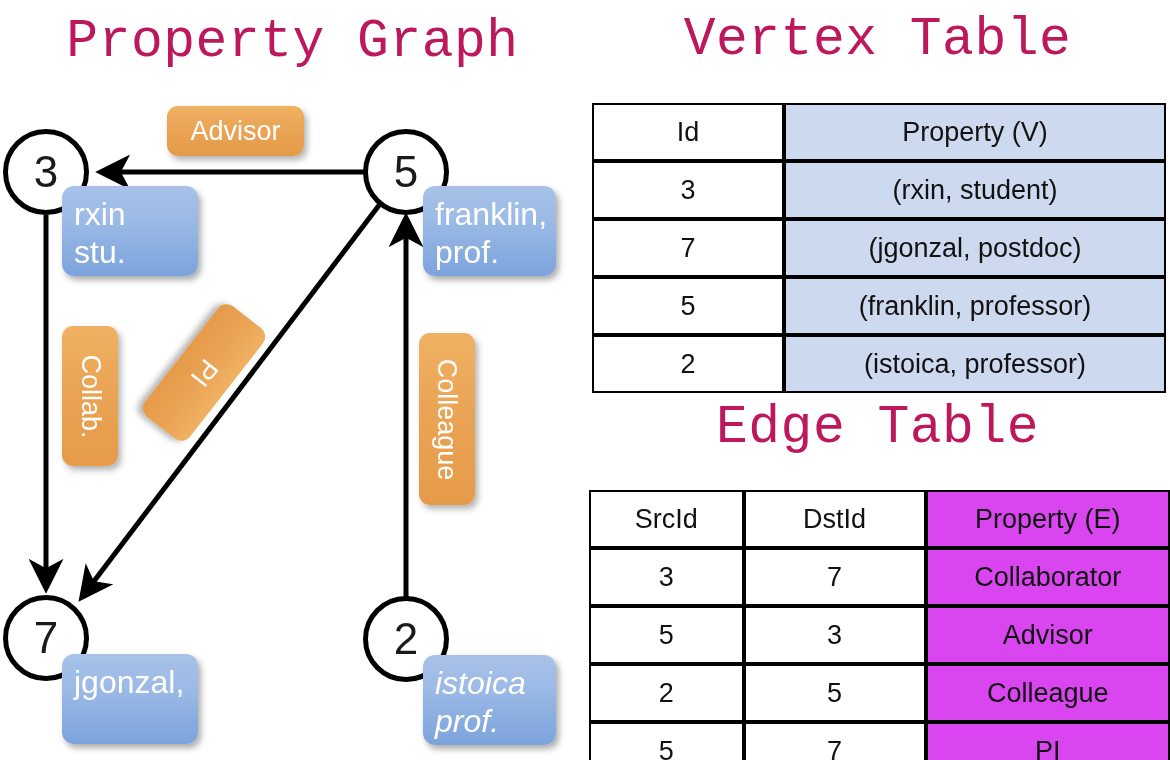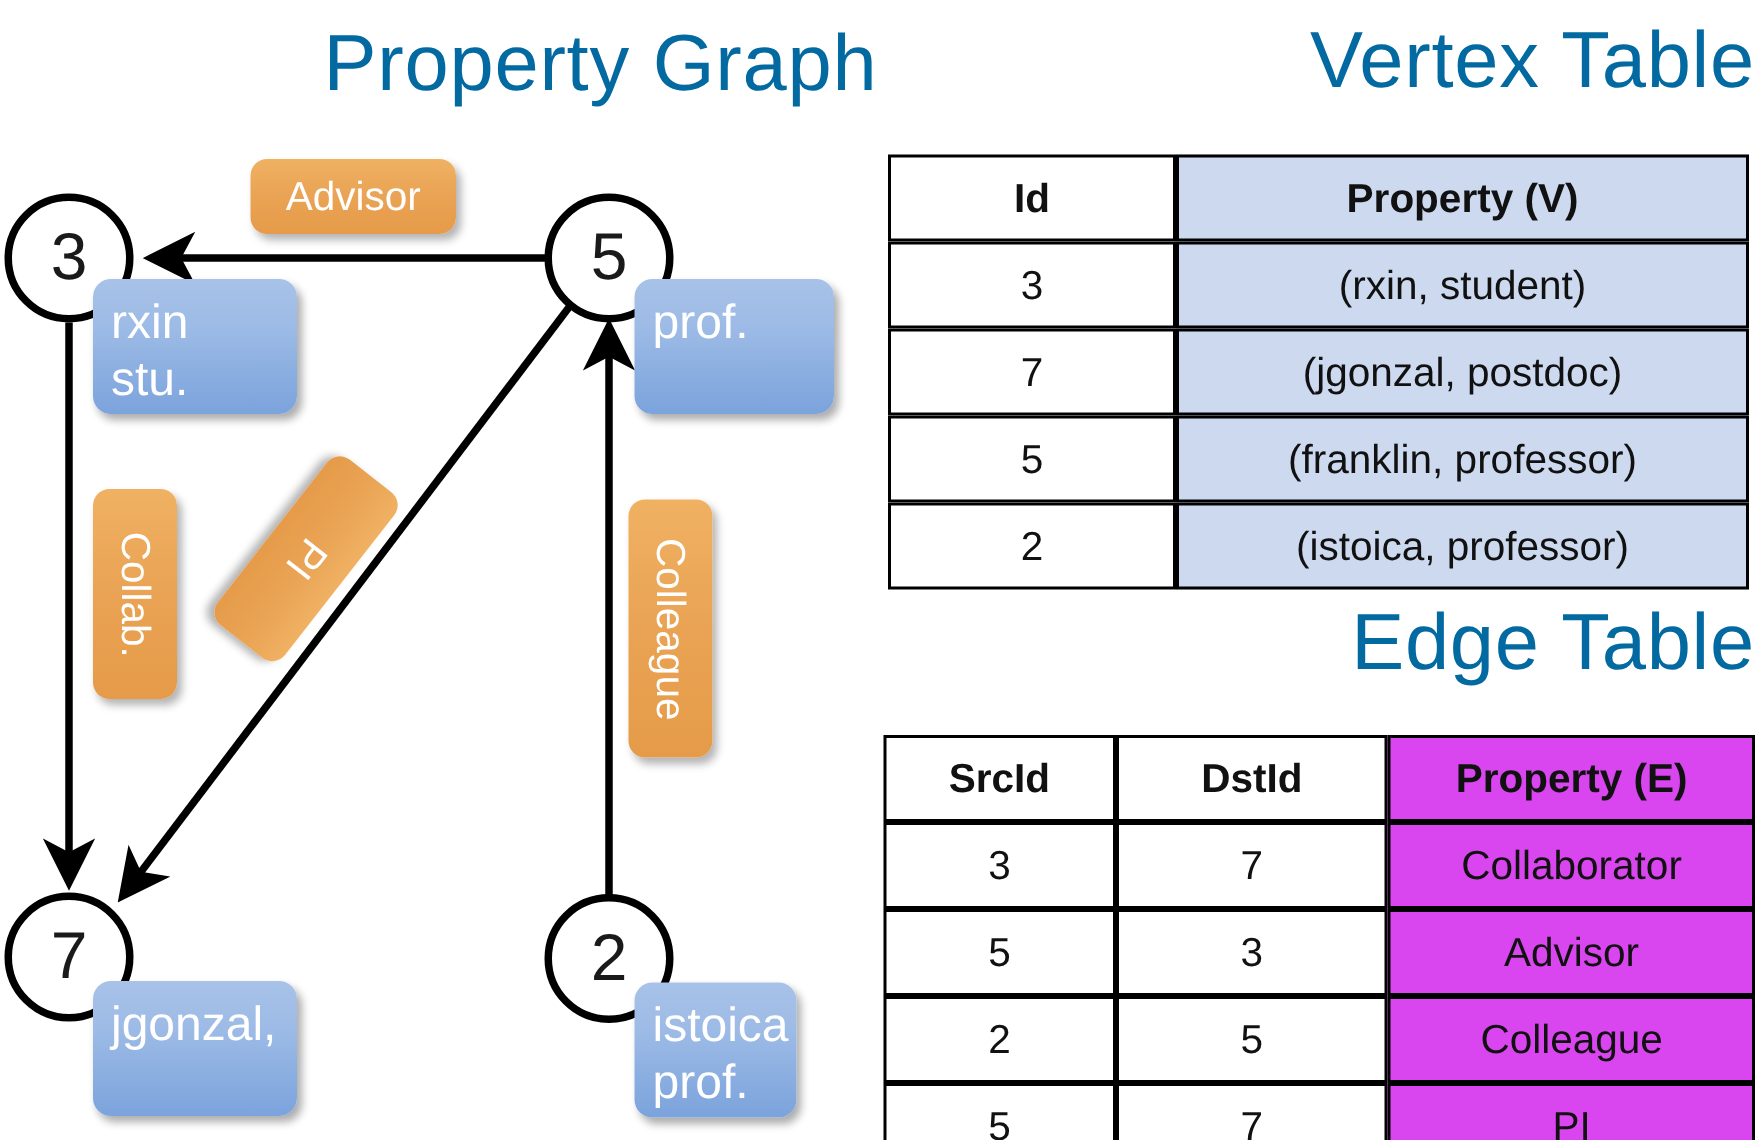--- a/index.html
+++ b/index.html
@@ -12,27 +12,27 @@
     height: 760px;
     position: relative;
     overflow: hidden;
     font-family: "Liberation Sans", sans-serif;
     color: #000;
   }
 
   
   .title {
     position: absolute;
-    font-family: Liberation Sans, sans-serif;
+    font-family: Liberation Mono, monospace;
     font-weight: 300;
     font-size: 53px;
     letter-spacing: 0.5px;
-    color: #0369a1;
+    color: #be185d;
     white-space: nowrap;
-    text-align: right;
+    text-align: center;
   }
   #title-property-graph { left: 0px;   top: 12px;  width: 585px; }
   #title-vertex-table   { left: 585px; top: 10px;  width: 585px; }
   #title-edge-table     { left: 585px; top: 398px; width: 585px; }
 
   
   #graph-panel {
     position: absolute;
     left: 0; top: 0;
     width: 585px; height: 760px;
@@ -108,21 +108,21 @@
     font-size: 27px;
     font-weight: 300;
     color: #111;
     background: #ffffff;
     padding: 0;
     height: 52px;
     line-height: 52px;
     overflow: hidden;
     white-space: nowrap;
   }
-  .data-table td.hdr { font-weight: 700; }
+  .data-table td.hdr { font-weight: 400; }
   .data-table td.prop-v { background: #ccd9ef; }
   .data-table td.prop-e { background: #d946ef; }
 
   #vertex-table { left: 592px; top: 103px; }
   #edge-table   { left: 589px; top: 490px; }
 
   #vertex-table td { height: 54px; line-height: 54px; }
   #edge-table td   { height: 54px; line-height: 54px; margin-top: 36px; }
 </style>
 </head>
@@ -151,30 +151,31 @@
   </svg>
 
   <div class="node-circle" style="left:3px; top:129px;">3</div>
   <div class="prop-box" style="left:62px; top:186px; width:136px; height:90px;">
     <span>rxin</span>
     <span>stu.</span>
   </div>
 
   <div class="node-circle" style="left:363px; top:129px;">5</div>
   <div class="prop-box" style="left:423px; top:186px; width:133px; height:90px;">
+    <span>franklin,</span>
     <span>prof.</span>
   </div>
 
   <div class="node-circle" style="left:3px; top:595px;">7</div>
   <div class="prop-box" style="left:62px; top:654px; width:136px; height:90px;">
     <span>jgonzal,</span>
   </div>
 
   <div class="node-circle" style="left:363px; top:596px;">2</div>
-  <div class="prop-box" style="left:423px; top:655px; width:108px; height:90px;">
+  <div class="prop-box" style="left:423px; top:655px; width:133px; height:90px;font-style:italic;">
     <span>istoica</span>
     <span>prof.</span>
   </div>
 
   <div class="label-box" style="left:167px; top:106px; width:137px; height:50px;">
     <span class="txt">Advisor</span>
   </div>
 
   <div class="label-box vertical" style="left:62px; top:326px; width:56px; height:140px;">
     <span class="txt">Collab.</span>

